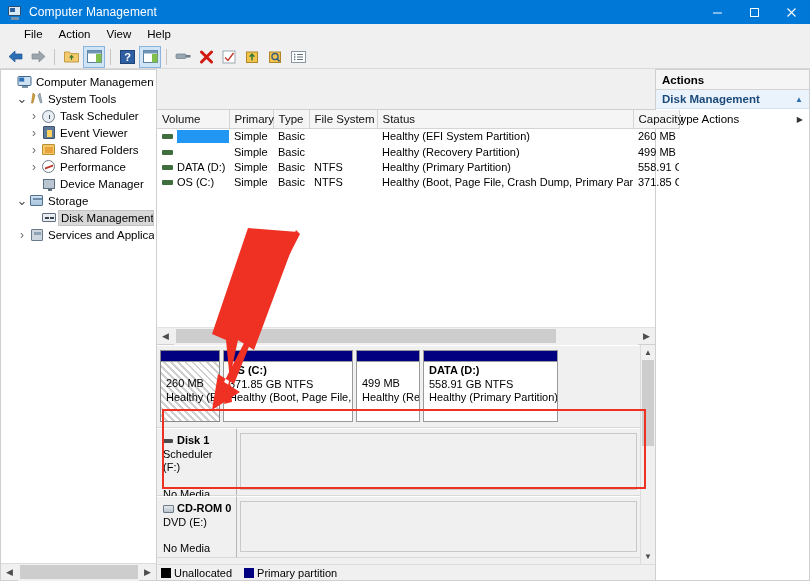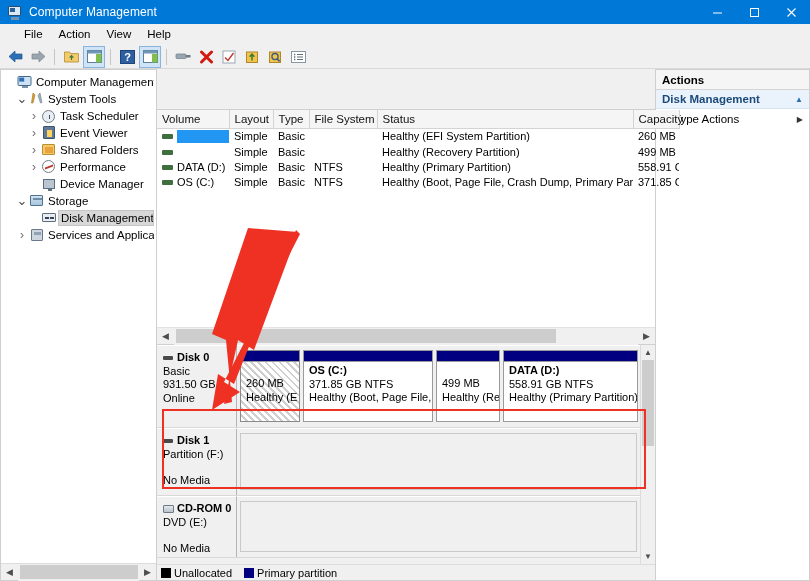--- a/index.html
+++ b/index.html
@@ -494,21 +494,21 @@
             <col style="width:72px">
               <col style="width:44px">
               <col style="width:36px">
             <col style="width:68px">
               <col style="width:256px">
               <col style="width:46px">
           </colgroup>
           <thead>
             <tr>
               <th>Volume</th>
-              <th>Layout</th>
+              <th>Primary</th>
               <th>Type</th>
               <th>File System</th>
               <th>Status</th>
               <th>Capacity</th>
             </tr>
           </thead>
           <tbody id="vol-body">
               <tr>
                 <td><span class="vol-swatch"></span><span class="vol-name-hl"></span></td>
                 <td>Simple</td>
@@ -548,29 +548,20 @@
           <div class="hs-track">
             <div class="hs-thumb" style="left:2px; width:380px;"></div>
           </div>
           <div class="hs-arrow">▶</div>
         </div>
       </div>
 
       <div class="graphpane">
         <div class="graphscrollarea" id="disk-area">
             <div class="disk-row" style="height: 83px;">
-              <div class="disk-info">
-                <div class="dtitle">
-                  <span class="dsw"></span>
-                  <span>Disk 0</span>
-                </div>
-                <div style="min-height: 13px;">Basic</div>
-                <div style="min-height: 13px;">931.50 GB</div>
-                <div style="min-height: 13px;">Online</div>
-              </div>
               <div class="disk-parts">
                 <div class="part hatch" style="flex: 0 0 60px;">
                   <div class="pcap"></div>
                   <div class="pbody">
                     <div class="pname" style="min-height: 13px;"></div>
                     <div>260 MB</div>
                     <div>Healthy (E</div>
                   </div>
                 </div>
                 <div class="part" style="flex: 0 0 130px;">
@@ -598,21 +589,21 @@
                   </div>
                 </div>
               </div>
             </div>
             <div class="disk-row" style="height: 68px;">
               <div class="disk-info">
                 <div class="dtitle">
                   <span class="dsw"></span>
                   <span>Disk 1</span>
                 </div>
-                <div style="min-height: 13px;">Partition (F:)</div>
+                <div style="min-height: 13px;">Scheduler (F:)</div>
                 <div style="min-height: 13px;"></div>
                 <div style="min-height: 13px;">No Media</div>
               </div>
               <div class="disk-parts">
                 <div class="part empty-area" style="flex: 1 1 auto;"></div>
               </div>
             </div>
             <div class="disk-row" style="height: 62px;">
               <div class="disk-info">
                 <div class="dtitle">

